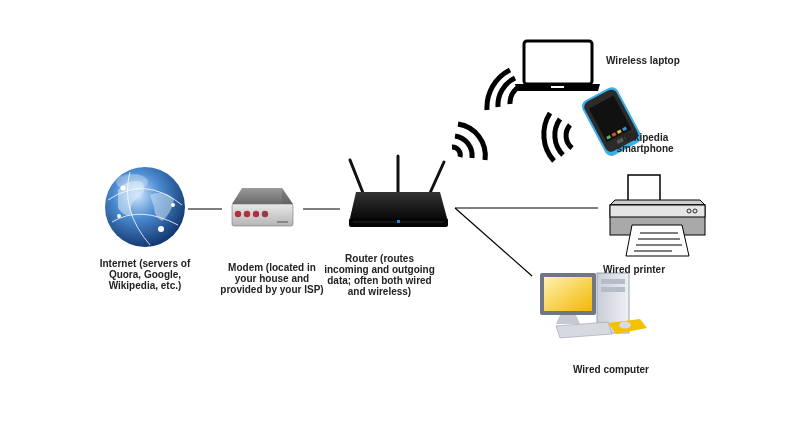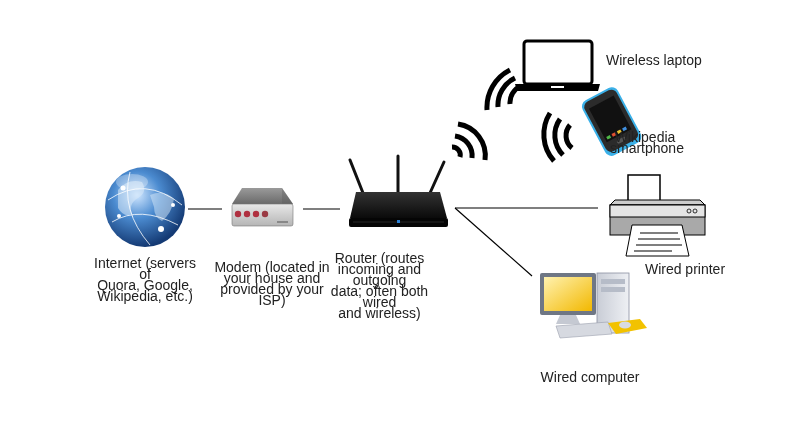--- a/index.html
+++ b/index.html
@@ -1,18 +1,18 @@
 <!DOCTYPE html>
 <html><head>
 <meta charset="utf-8">
 <style>
   html,body{margin:0;padding:0;background:#fff;}
   body{width:800px;height:439px;position:relative;overflow:hidden;font-family:"Liberation Sans",sans-serif;}
   #canvas{position:absolute;left:0;top:0;}
-  .lbl{position:absolute;font-size:14px;line-height:11px;color:#222;text-align:center;white-space:pre-line;}
+  .lbl{position:absolute;font-size:10px;line-height:11px;color:#222;text-align:center;white-space:pre-line;font-weight:bold;}
   .lbl.left{text-align:left;}
 </style>
 </head>
 <body>
 
 <svg id="canvas" width="800" height="439" viewBox="0 0 800 439">
   <defs>
     <radialGradient id="gGlobe" cx="40%" cy="35%" r="65%">
       <stop offset="0%" stop-color="#cfe6ff"></stop>
       <stop offset="45%" stop-color="#4b8bd0"></stop>
@@ -150,14 +150,14 @@
 <div class="lbl" style="left:212px;top:262px;width:120px;">Modem (located in
 your house and
 provided by your ISP)</div>
 <div class="lbl" style="left:322px;top:253px;width:115px;">Router (routes
 incoming and outgoing
 data; often both wired
 and wireless)</div>
 <div class="lbl left" style="left:606px;top:55px;width:100px;">Wireless laptop</div>
 <div class="lbl" style="left:610px;top:132px;width:70px;">Wikipedia
 smartphone</div>
-<div class="lbl" style="left:640px;top:264px;width:90px;">Wired printer</div>
-<div class="lbl" style="left:540px;top:364px;width:100px;margin-top:8px;">Wired computer</div>
+<div class="lbl" style="left:589px;top:264px;width:90px;">Wired printer</div>
+<div class="lbl" style="left:561px;top:364px;width:100px;">Wired computer</div>
 
 </body></html>

